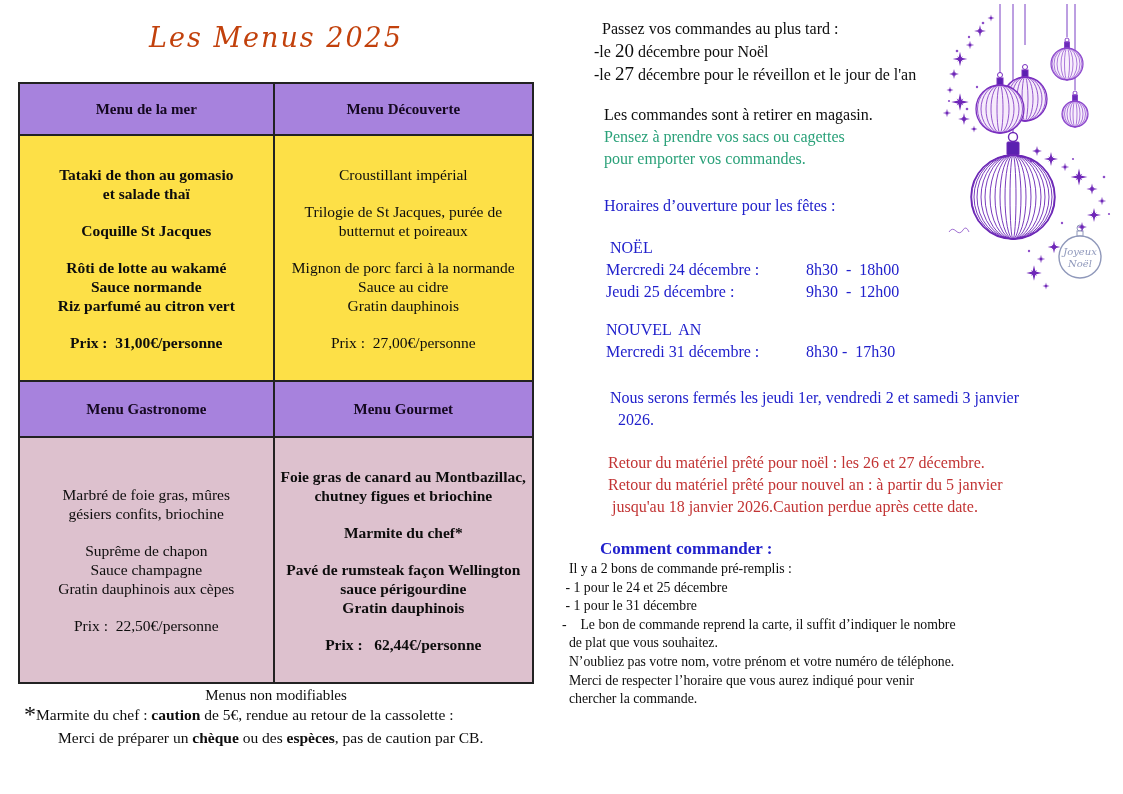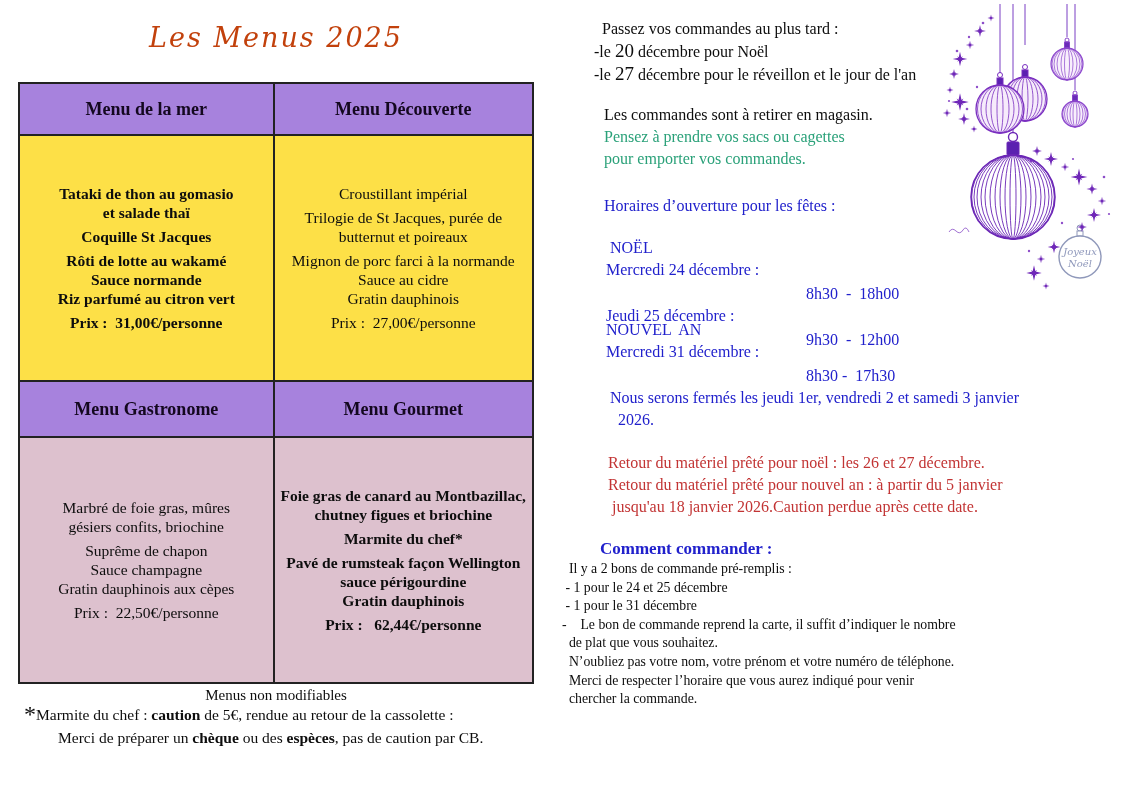--- a/index.html
+++ b/index.html
@@ -14,49 +14,49 @@
     color:#c2410c;letter-spacing:2px;
   }
   .menu-table{
     position:absolute;left:18px;top:82px;width:514px;
     border:1px solid #222;display:grid;grid-template-columns:1fr 1fr;
     grid-template-rows:52px 246px 56px 246px;
   }
   .cell{border:1px solid #222;}
   .hdr{
     background:#a782dd;display:flex;align-items:center;justify-content:center;
-    font-weight:bold;font-size:18px;color:#14081f;
+    font-weight:bold;font-size:15px;color:#14081f;
   }
   .bod{
     display:flex;flex-direction:column;justify-content:center;align-items:center;
     text-align:center;font-size:15.5px;line-height:19px;padding:4px 6px;
   }
   .pink{background:#fde047;}
   .mauve{background:#ddc1ce;}
   .boldtxt{font-weight:bold;}
   .mline{white-space:pre;}
-  .mline.gap{margin-top:5px;}
+  .mline.gap{margin-top:18px;}
   .table-note{
     position:absolute;left:18px;top:687px;width:516px;text-align:center;font-size:15px;
   }
   .footnote1{position:absolute;left:24px;top:706px;font-size:15.5px;white-space:pre;}
   .footnote2{position:absolute;left:58px;top:729px;font-size:15.5px;white-space:pre;}
   .big-star{font-size:24px;line-height:10px;vertical-align:-2px;}
   .fn-b{font-weight:bold;}
   
   .rb{position:absolute;font-size:16px;line-height:22px;z-index:2;}
   .rb div{white-space:pre;}
   .blue{color:#2121cc;}
   .green{color:#2aa179;}
   .red{color:#c23434;}
   .bignum{font-size:19px;}
   .hang{margin-left:-8px;}
   .hrow{display:flex;justify-content:center;}
   .hrow .day{display:inline-block;width:200px;white-space:pre;}
-  .hrow .hrs{white-space:pre;margin-top:24px;}
+  .hrow .hrs{white-space:pre;}
   .order-head{font-weight:bold;font-size:17px;}
   .steps{font-size:13.8px;line-height:18.6px;}
   
   .ornament{position:absolute;left:933px;top:0;z-index:1;}
 </style>
 </head>
 <body>
 
 <div class="doc-title">Les Menus 2025</div>
 

